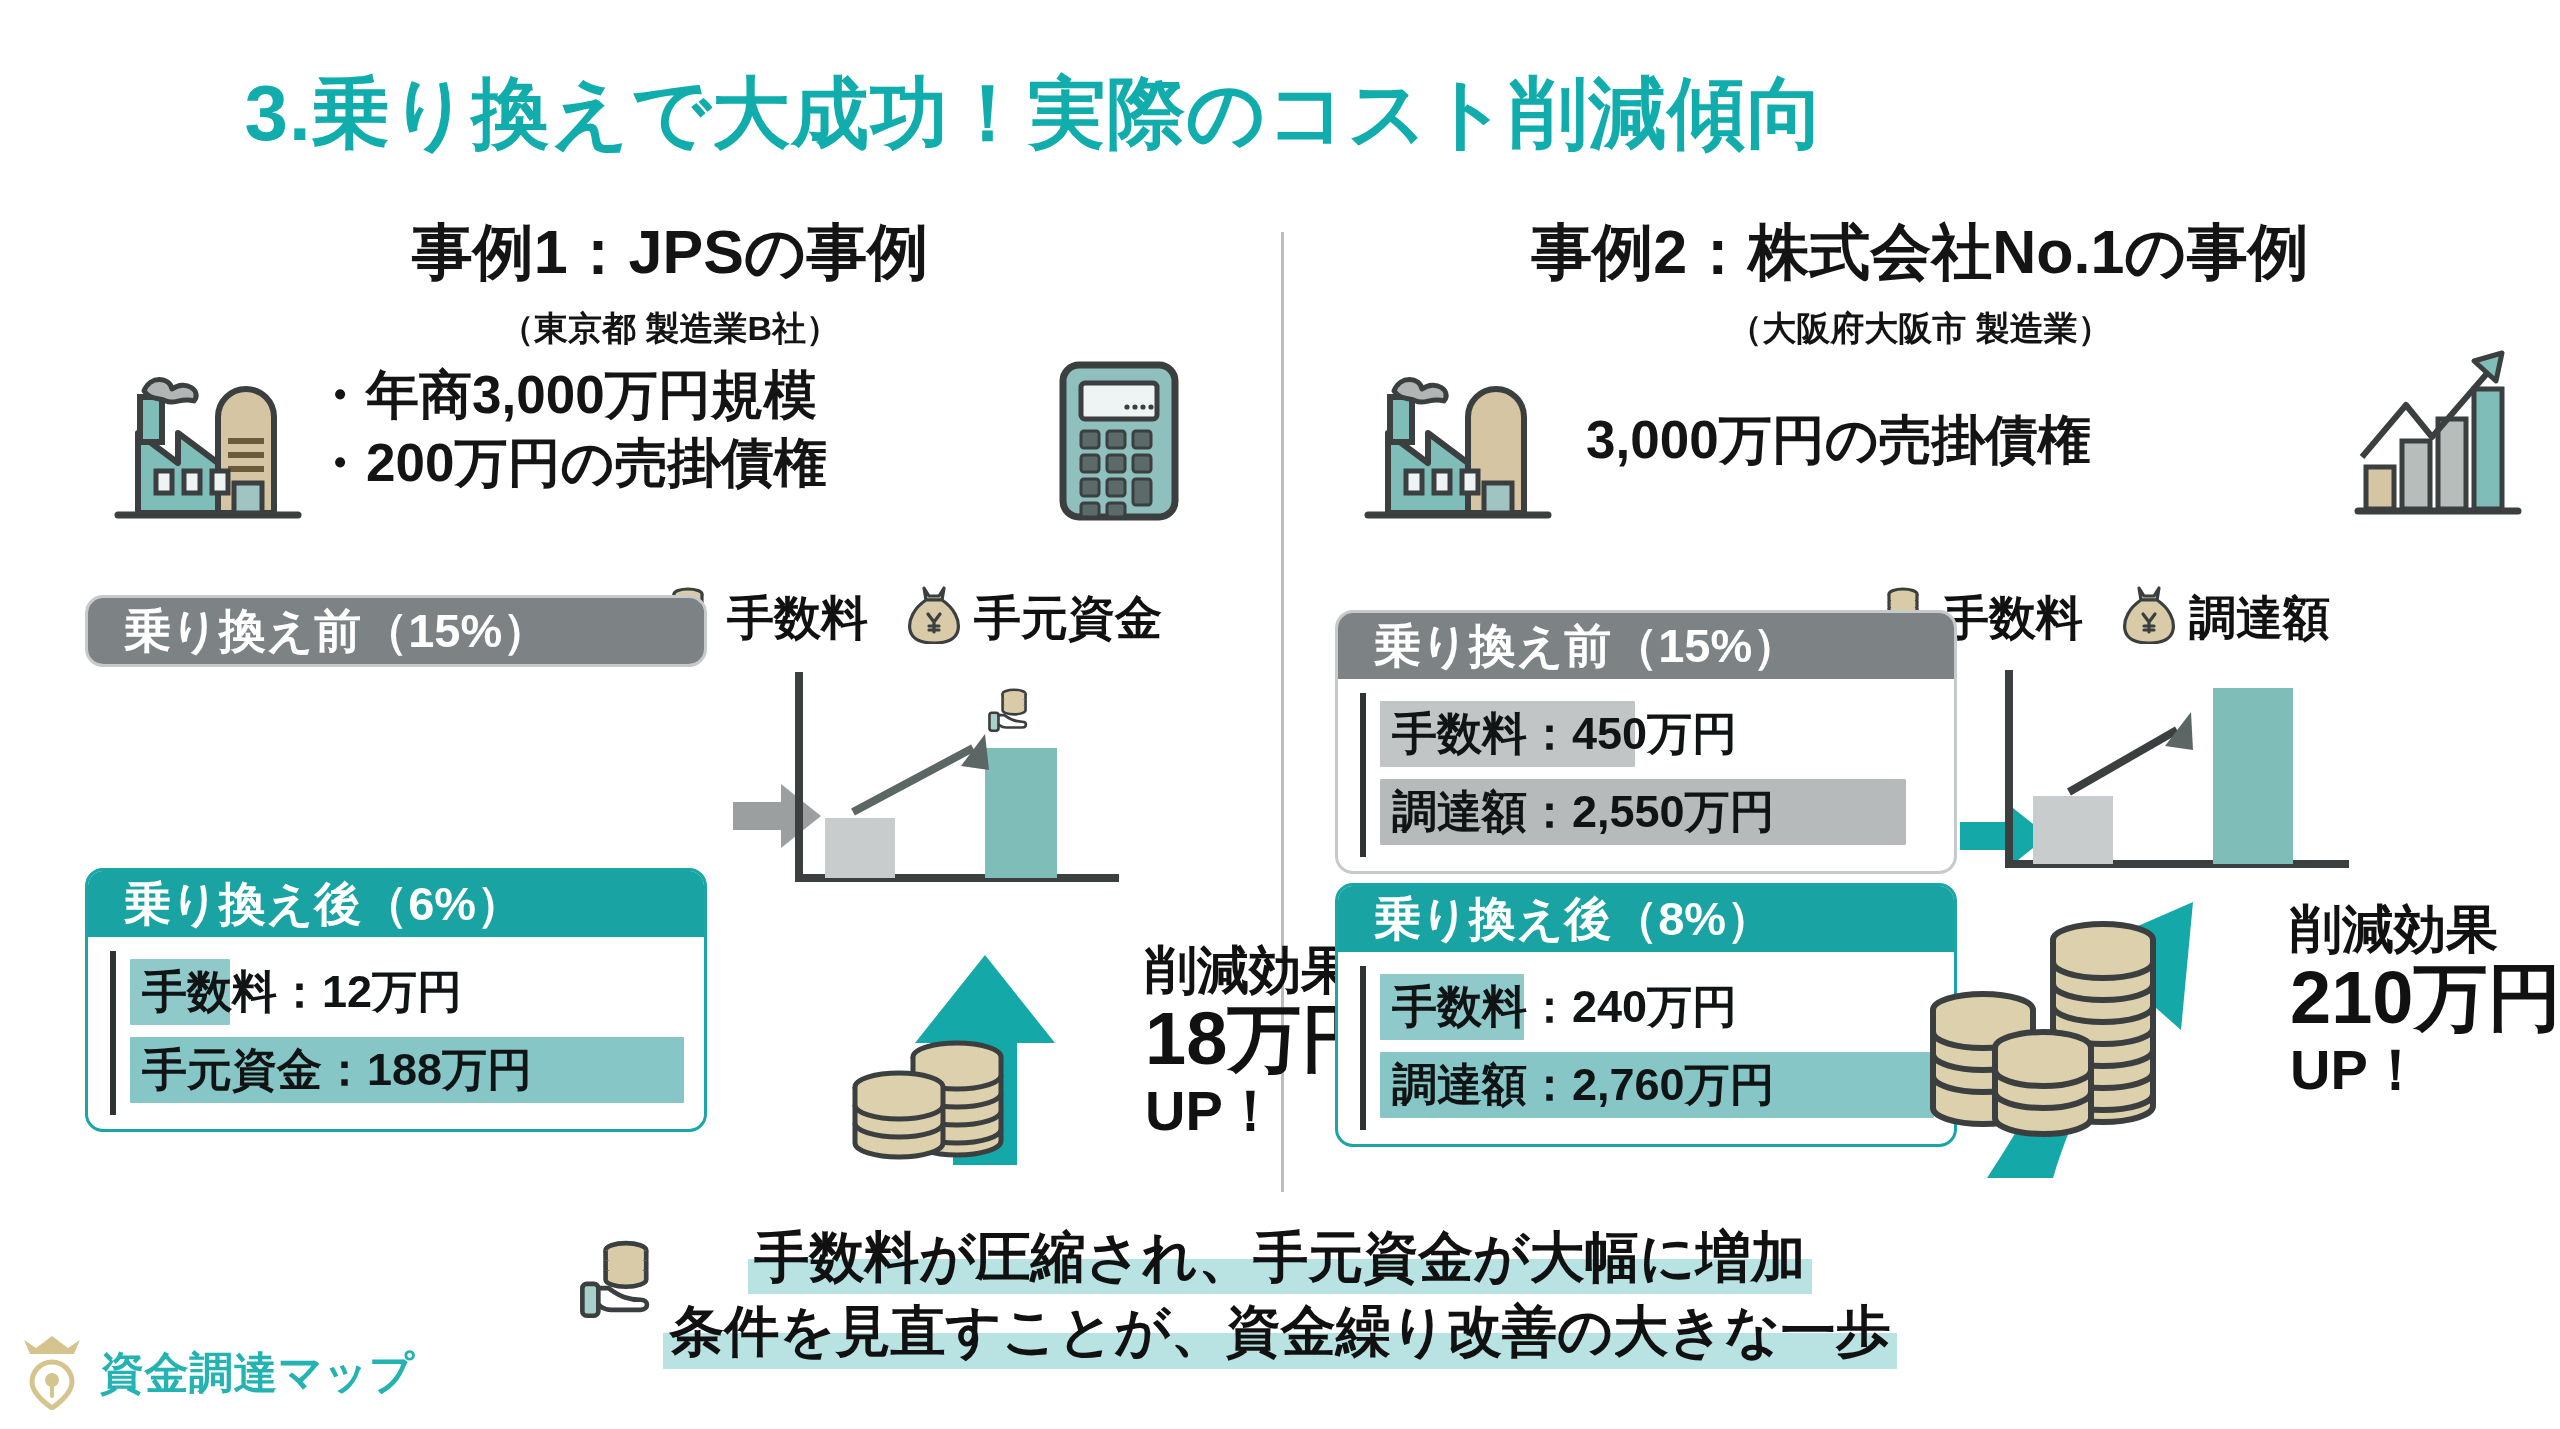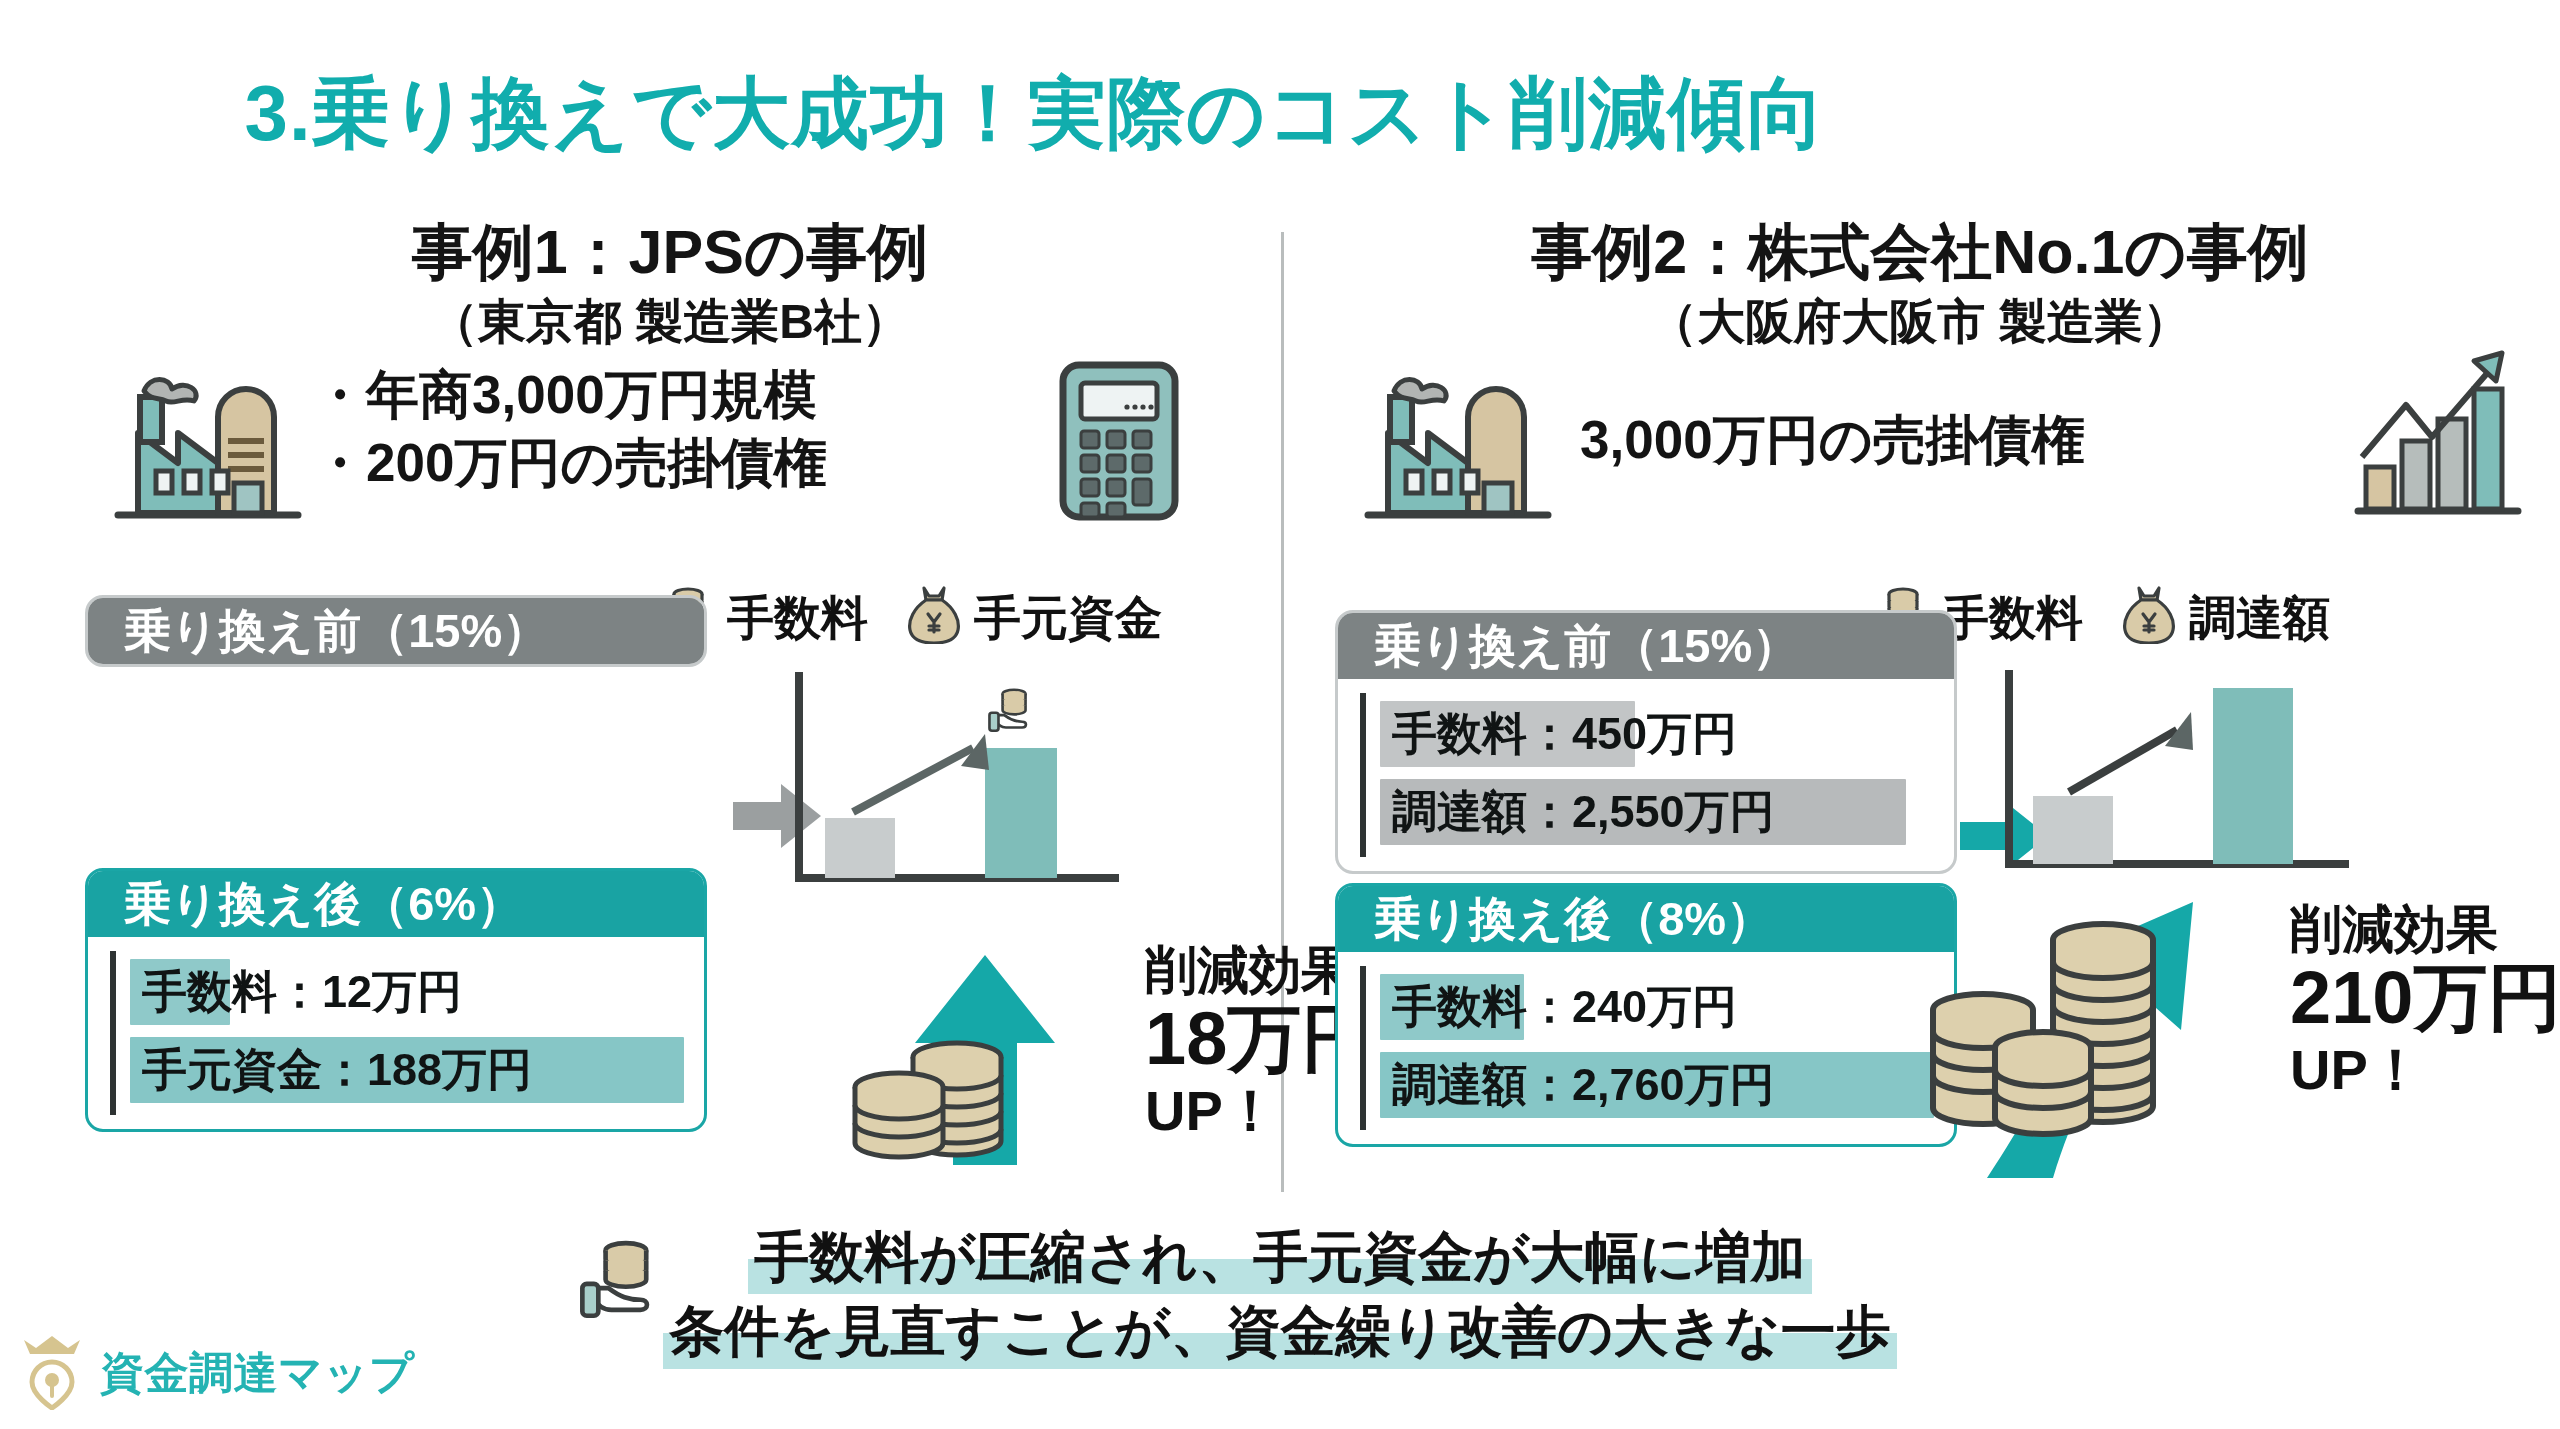--- a/index.html
+++ b/index.html
@@ -29,33 +29,33 @@
   
   .panel { position: absolute; top: 220px; width: 1230px; height: 1000px; }
   .panel-left  { left: 55px; }
   .panel-right { left: 1305px; }
 
   .case-title {
     text-align: center; font-size: 61px; font-weight: 700; color: #141414;
     line-height: 1.08; white-space: nowrap;
   }
   .case-sub {
-    text-align: center; font-size: 48px; font-weight: 700; color: #141414;
-    margin-top: 4px; white-space: nowrap;
+    text-align: center; font-size: 34px; font-weight: 700; color: #141414;
+    margin-top: 20px; white-space: nowrap;
   }
 
   
   .intro { position: absolute; top: 145px; left: 0; width: 1230px; height: 160px; }
   .intro-bullets {
     position: absolute; left: 258px; top: -4px;
     font-size: 53px; font-weight: 700; color: #141414;
     line-height: 1.28; white-space: nowrap;
   }
   .intro-single {
-    position: absolute; left: 275px; top: 40px;
+    position: absolute; left: 281px; top: 40px;
     font-size: 53px; font-weight: 700; color: #141414; white-space: nowrap;
   }
   .factory-ico { position: absolute; left: 45px; top: -10px; }
   .calc-ico { position: absolute; left: 1000px; top: -6px; }
   .growth-ico { position: absolute; left: 1045px; top: -20px; }
 
   
   .legend {
     position: absolute; top: 362px; display: flex; align-items: center; gap: 4px;
     font-size: 47px; font-weight: 700; color: #111; white-space: nowrap;

